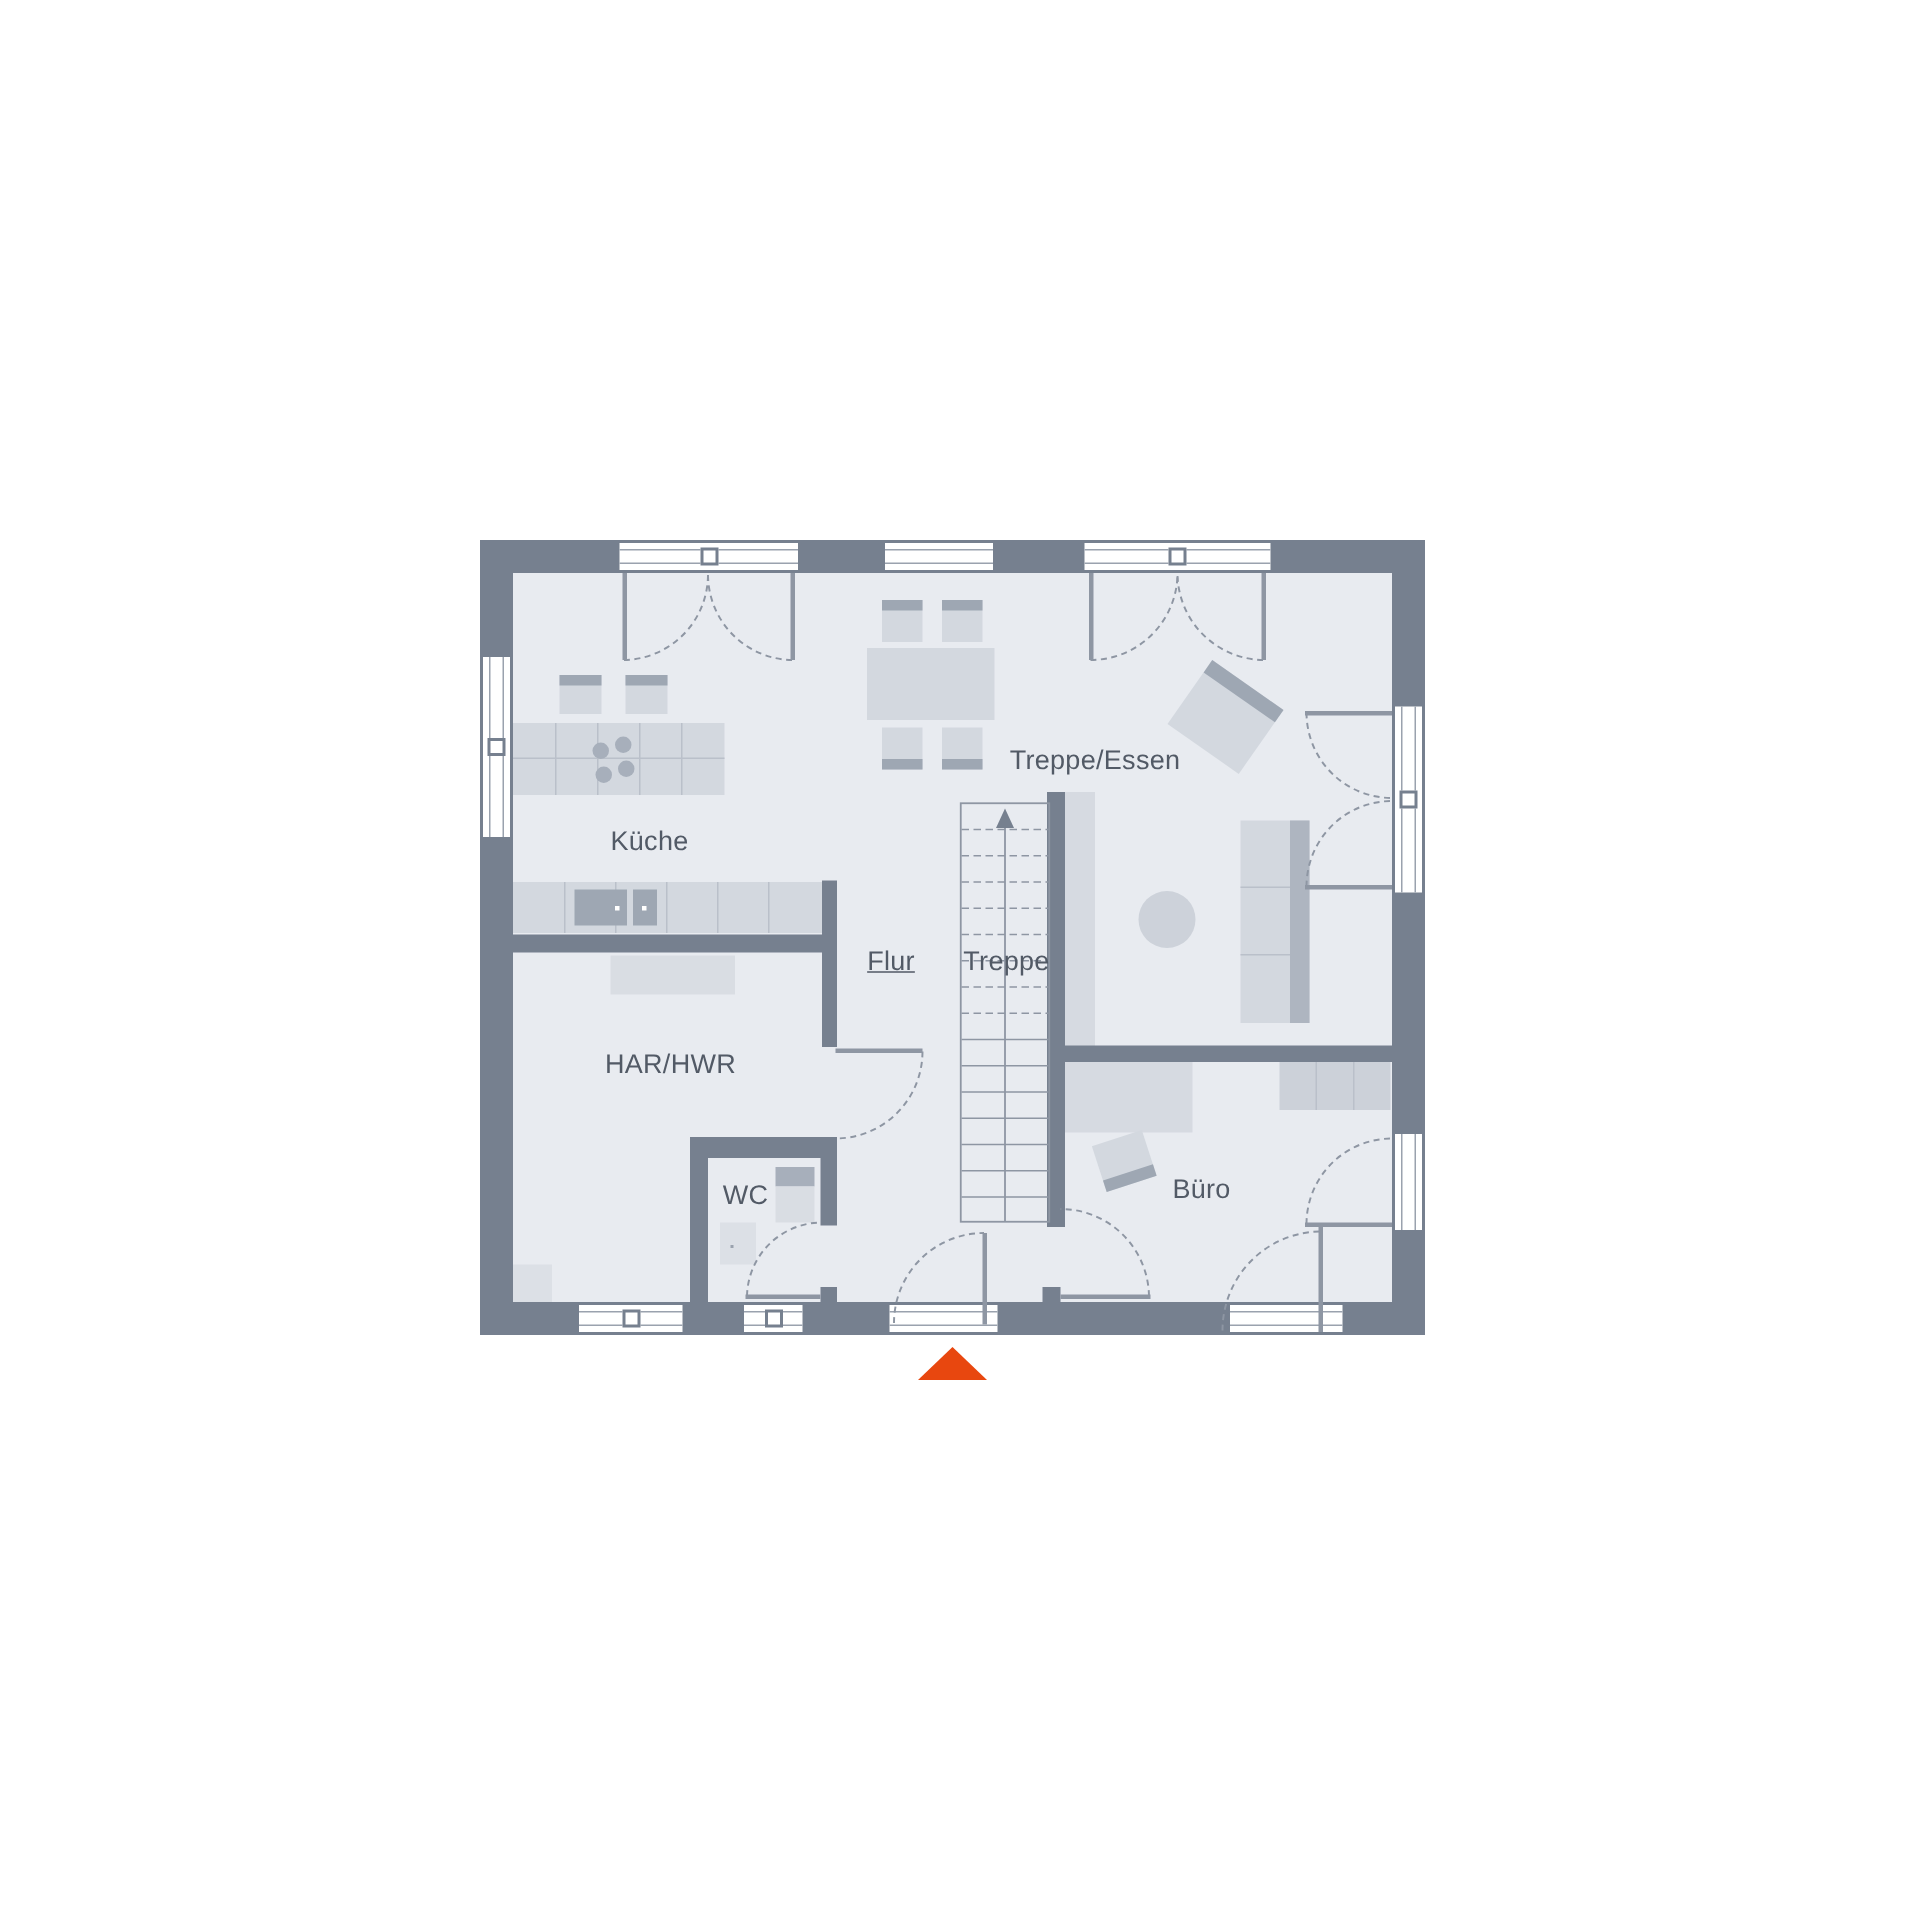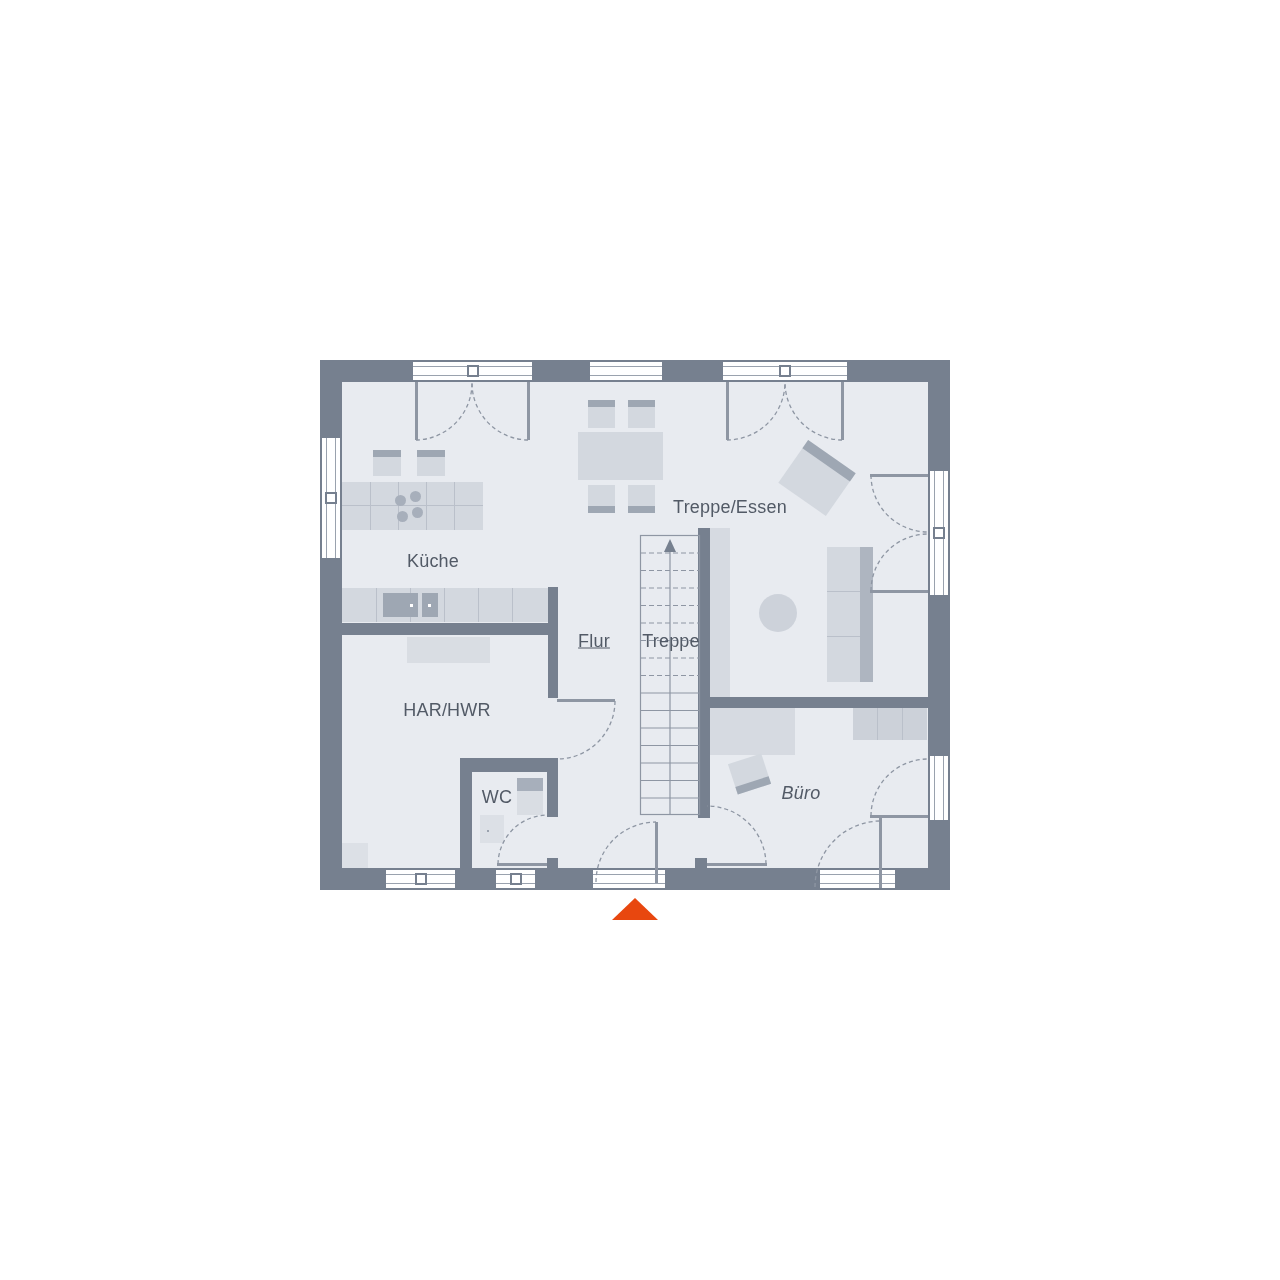--- a/index.html
+++ b/index.html
@@ -218,17 +218,17 @@
         <polygon class="arrow" points="350,179 344,192 356,192"></polygon>
       </g>
     </svg>
 
     <div class="room-label" style="left:113px;top:201px;">Küche</div>
     <div class="room-label" style="left:410px;top:147px;">Treppe/Essen</div>
     <div class="room-label" style="left:274px;top:281px;text-decoration:underline;">Flur</div>
     <div class="room-label" style="left:351px;top:281px;">Treppe</div>
     <div class="room-label" style="left:127px;top:350px;">HAR/HWR</div>
     <div class="room-label" style="left:177px;top:437px;">WC</div>
-    <div class="room-label" style="left:481px;top:433px;font-style:italic;">Büro</div>
+    <div class="room-label" style="left:481px;top:433px;">Büro</div>
 
     <div class="tri" style="left:292px;top:538px;"></div>
   </div>
 </div>
 
 </body></html>

